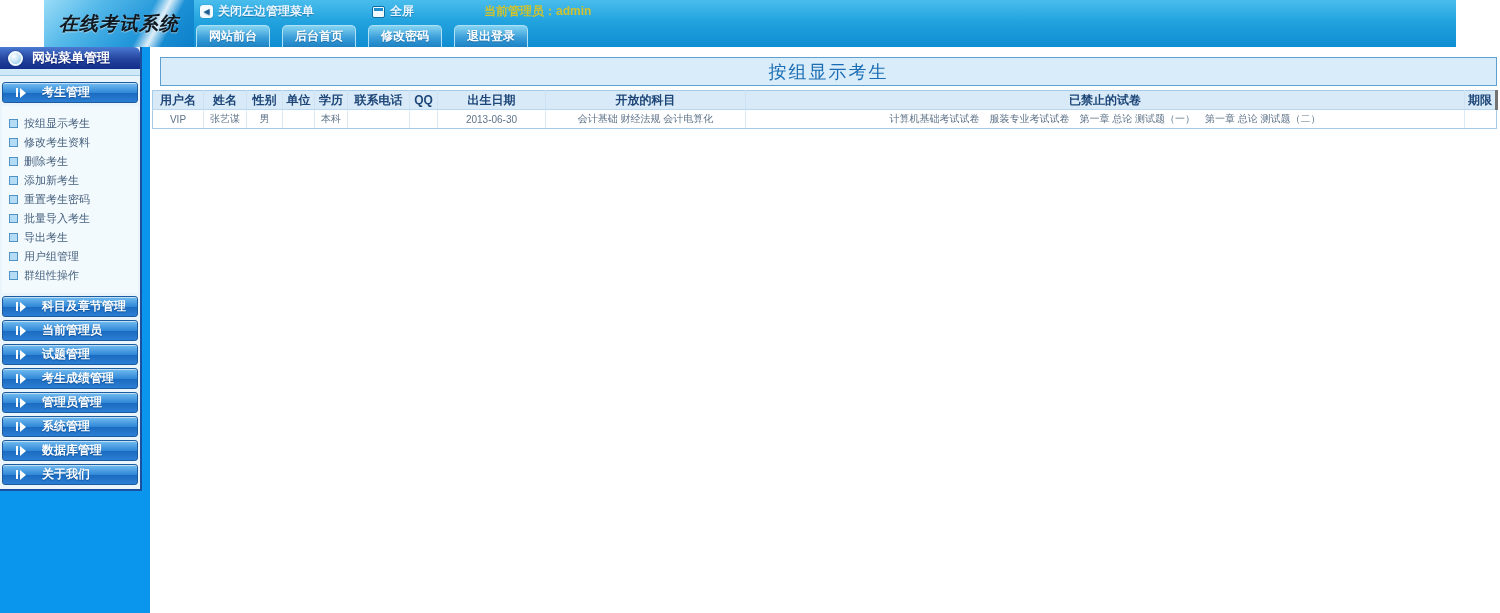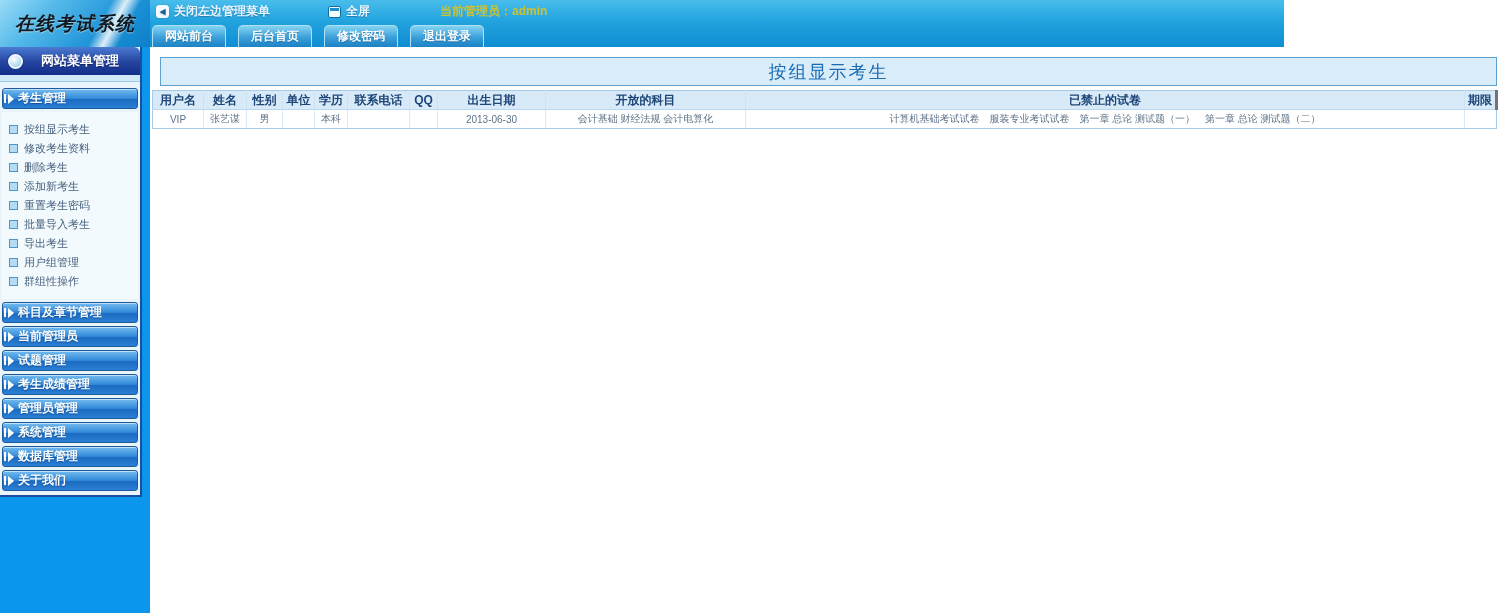--- a/index.html
+++ b/index.html
@@ -1,20 +1,20 @@
 <!DOCTYPE html>
 <html><head>
 <meta charset="utf-8">
 <style>
   * { margin:0; padding:0; box-sizing:border-box; }
   html,body { width:1500px; height:613px; overflow:hidden; }
   body { font-family:"Liberation Sans","DejaVu Sans",sans-serif; font-size:12px; background:#fff; }
 
   
-  .header { display:flex; height:47px; width:1284px; }
+  .header { display:flex; height:47px; width:1456px;padding-left:44px; }
   .logo {
     width:150px; height:47px; position:relative; overflow:hidden;
     background:linear-gradient(135deg,#9adcf8 0%,#55b9e9 30%,#2196d9 65%,#0c7fc9 100%);
     display:flex; align-items:center; justify-content:center;
   }
   .logo::after{ content:""; position:absolute; width:26px; height:140px; left:98px; top:-40px;
     background:linear-gradient(90deg,rgba(255,255,255,0),rgba(255,255,255,.85),rgba(255,255,255,0));
     transform:rotate(28deg); }
   .logo-text { font-family:"DejaVu Serif","Liberation Serif",serif; font-style:italic; font-weight:bold;
     font-size:19px; color:#101820; letter-spacing:1px; position:relative; z-index:2;
@@ -36,29 +36,29 @@
   .tab { height:22px; padding:0 12px; display:flex; align-items:center; color:#fff; font-weight:bold;
     font-size:12px; cursor:pointer; border:1px solid #aee0f6; border-bottom:none;
     border-radius:5px 5px 0 0; text-shadow:0 1px 1px rgba(0,60,110,.45);
     background:linear-gradient(180deg,#84d4f2 0%,#3b9fd9 55%,#1c82c4 100%); }
 
   
   .page { display:flex; width:1500px; height:566px; }
   .leftcol { width:150px; background:#0996ec; flex:none; }
   .sidepanel { width:142px; background:#eaf4fb; border-right:2px solid #1a4fa0;
     border-bottom:2px solid #1a4fa0; padding-bottom:4px; }
-  .side-title { height:28px; display:flex; align-items:center; gap:18px; padding-left:8px;
+  .side-title { height:22px; display:flex; align-items:center; gap:9px; padding-left:8px;
     background:linear-gradient(180deg,#4a7ad2 0%,#24449e 55%,#122e8a 100%);
     border-radius:0 6px 0 0; color:#fff; font-weight:bold; font-size:13px;
     text-shadow:0 1px 1px rgba(0,0,60,.5); }
   .circle-icon { width:15px; height:15px; border-radius:50%; background:radial-gradient(circle at 35% 30%,#ffffff,#bfe2f6 55%,#7fb8e0);
     border:2px solid #f2f9ff; box-shadow:0 0 2px #0a2a70; }
   .side-band { height:7px; background:#cfe9f8; border-bottom:1px solid #9fcbe8; }
   .menu-wrap { padding:3px 2px 0 2px; }
-  .sec-btn { height:21px; margin-top:3px; display:flex; align-items:center; gap:4px; padding-left:1px;
+  .sec-btn { height:21px; margin-top:3px; display:flex; align-items:center; gap:16px; padding-left:13px;
     cursor:pointer; color:#fff; font-weight:bold; font-size:12px; border:1px solid #1c5c9e; border-radius:3px;
     background:linear-gradient(180deg,#74bdf0 0%,#3189d8 50%,#1b6ac0 52%,#2a7fd4 100%);
     box-shadow:inset 0 1px 0 rgba(255,255,255,.55); text-shadow:0 1px 1px rgba(0,50,100,.5); }
   .arrow-icon { display:inline-flex; align-items:center; }
   .arrow-icon .bar { width:2px; height:9px; background:#fff; margin-right:2px; }
   .arrow-icon .tri { width:0; height:0; border-left:6px solid #fff; border-top:5px solid transparent;
     border-bottom:5px solid transparent; }
   .items { background:#f3fafe; padding:8px 0 8px 7px; margin-top:3px; }
   .m-item { display:flex; align-items:center; gap:6px; height:19px; font-size:11px; color:#47617d; cursor:pointer; }
   .bullet-icon { width:9px; height:9px; background:#b4dcf4; border:1px solid #4e94c8; flex:none; }

